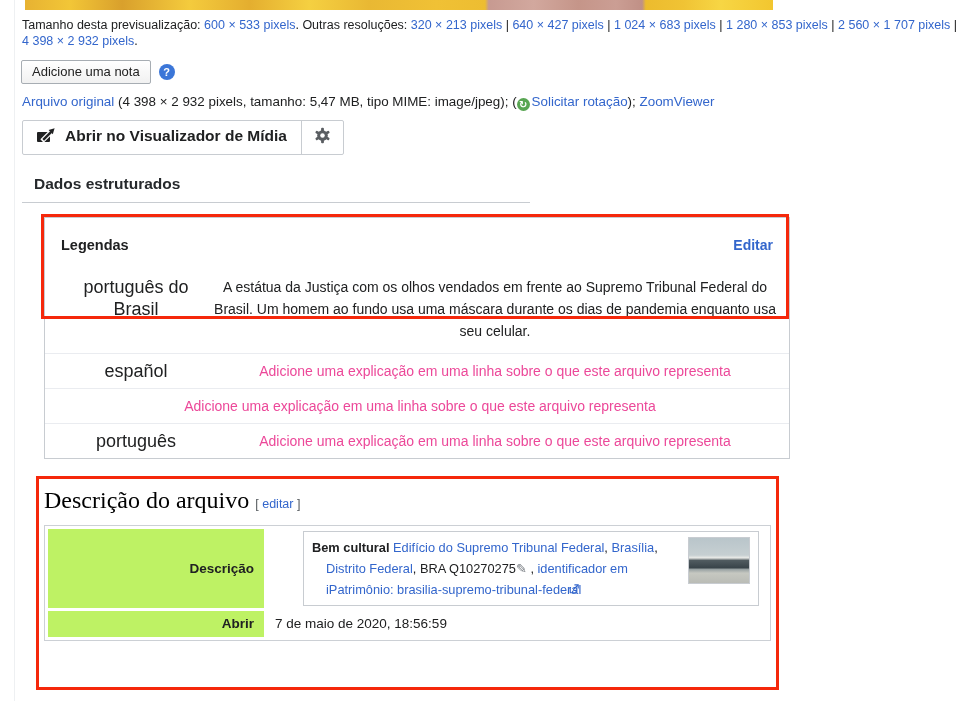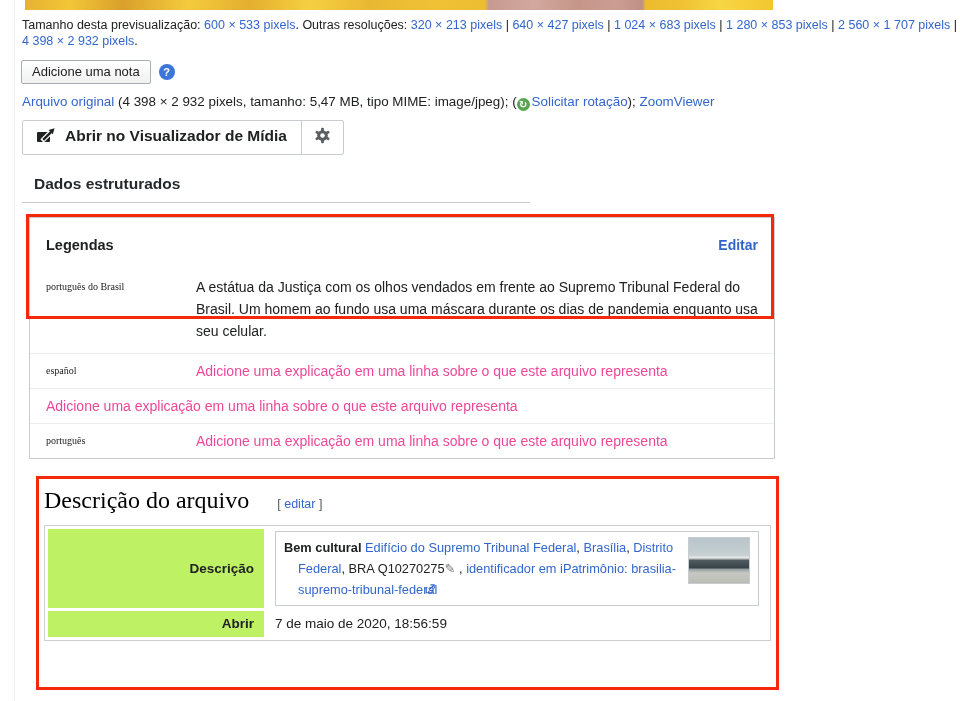--- a/index.html
+++ b/index.html
@@ -27,43 +27,43 @@
   .mv-group{display:inline-flex;align-items:stretch;border:1px solid #c8ccd1;border-radius:2px;background:#fff;}
   .mv-main{display:flex;align-items:flex-start;gap:9px;padding:6px 14px;font-size:15.5px;font-weight:bold;color:#202122;cursor:pointer;}
   .mv-gear{display:flex;align-items:center;padding:6px 12px;border-left:1px solid #c8ccd1;cursor:pointer;}
 
   .tabs{margin:20px 0 0 22px;width:500px;display:flex;gap:34px;border-bottom:1px solid #c8ccd1;padding-left:8px;}
   .tab{font-size:15.5px;font-weight:bold;padding:0 4px 9px;cursor:pointer;}
   .tab.active{color:#3366cc;border-bottom:2px solid #3366cc;margin-bottom:-1px;}
   .tab.inactive{color:#26292c;}
 
   
-  .legendas-wrap{position:relative;margin:14px 0 0 29px;width:782px;}
+  .legendas-wrap{position:relative;margin:14px 0 0 44px;width:782px;text-align:center;}
   .panel{border:1px solid #c8ccd1;background:#fff;box-sizing:border-box;width:746px;}
   .panel-header{display:flex;justify-content:space-between;align-items:flex-end;padding:19px 16px 12px;}
   .panel-title{font-size:14.5px;font-weight:bold;}
   .panel-edit{font-size:14px;font-weight:bold;}
   .cap-row{display:flex;padding:0 10px 0 16px;border-top:1px solid #eaecf0;align-items:flex-start;}
   .cap-row.first{border-top:none;}
-  .cap-lang{flex:0 0 150px;font-size:10px;line-height:22px;padding:6px 0;font-family:Liberation Serif, serif;}
+  .cap-lang{flex:0 0 150px;font-size:18px;line-height:22px;padding:6px 0;}
   .cap-text{flex:1;font-size:14px;line-height:22px;padding:6px 0;}
   .cap-row.two{padding-top:5px;padding-bottom:5px;}
   .cap-row.tall .cap-lang,.cap-row.tall .cap-text{padding:10px 0;}
   .cap-text.placeholder{color:#ec4899;}
 
   
   .desc-wrap{position:relative;margin:26px 0 0 44px;width:727px;}
   .desc-heading{font-family:"Liberation Serif","DejaVu Serif",serif;font-size:24px;color:#000;line-height:30px;}
-  .desc-edit{font-family:"Liberation Sans",sans-serif;font-size:12.5px;color:#54595d;margin-left:28px;}
+  .desc-edit{font-family:"Liberation Sans",sans-serif;font-size:12.5px;color:#54595d;margin-left:6px;}
   .info-table{margin-top:6px;width:727px;border-collapse:separate;border-spacing:3px;
     border:1px solid #ccd0d5;background:#fff;}
   .info-table td{font-size:13.5px;line-height:20px;vertical-align:middle;}
   td.ilabel{background:#bef264;width:196px;text-align:right;font-weight:bold;padding:3px 10px;}
   td.ivalue{padding:2px 8px;}
-  .heritage-box{border:1px solid #c8ccd1;background:#fff;padding:5px 8px;overflow:hidden;}
+  .heritage-box{border:1px solid #c8ccd1;background:#fff;padding:5px 8px;overflow:hidden;margin-left:28px;}
   .heritage-thumb{float:right;width:58px;height:43px;margin-left:10px;border:1px solid #c8ccd1;padding:1px;cursor:pointer;
     background:linear-gradient(#b9c5ca 0%,#c6cfd2 38%,#e9eae7 44%,#505b60 50%,#39444a 66%,#9aa3a4 70%,#c6c8c1 78%,#babcb6 100%);}
   .heritage-text{font-size:12.8px;line-height:21px;padding-left:14px;text-indent:-14px;}
   .pencil-icon{color:#72777d;font-size:13px;}
   .ext-icon{display:inline-block;vertical-align:0px;margin-left:2px;}
 
   
   .redbox{position:absolute;border:3px solid #f5280b;pointer-events:none;box-sizing:border-box;}
   .redbox1{left:-3px;top:-3px;width:748px;height:105px;}
   .redbox2{left:-8px;top:-9px;width:743px;height:214px;}

